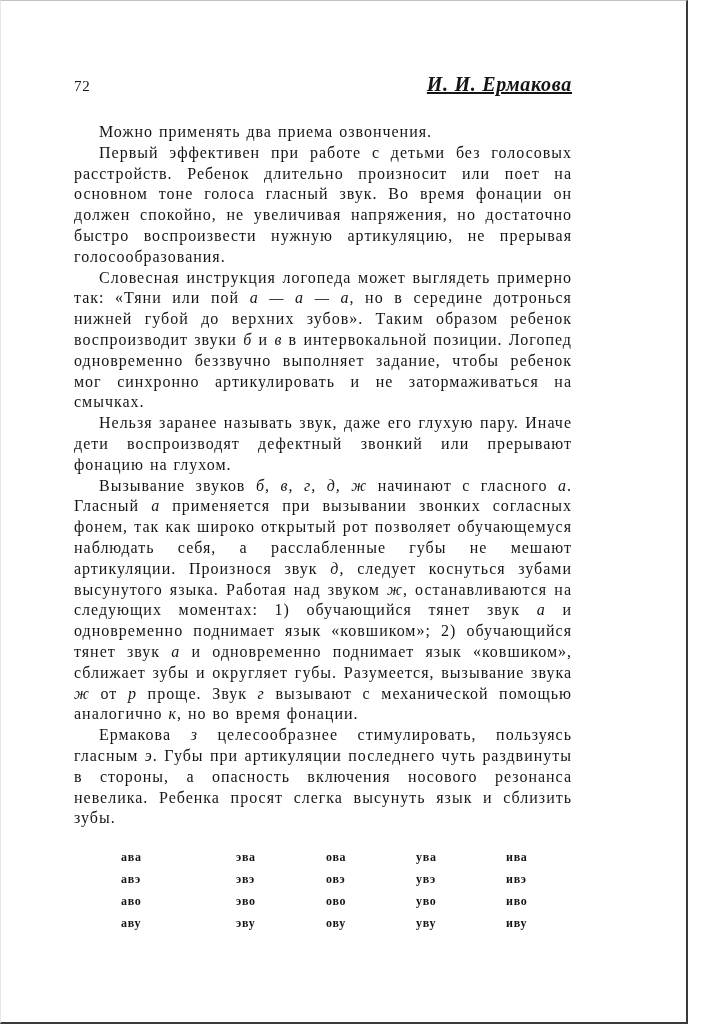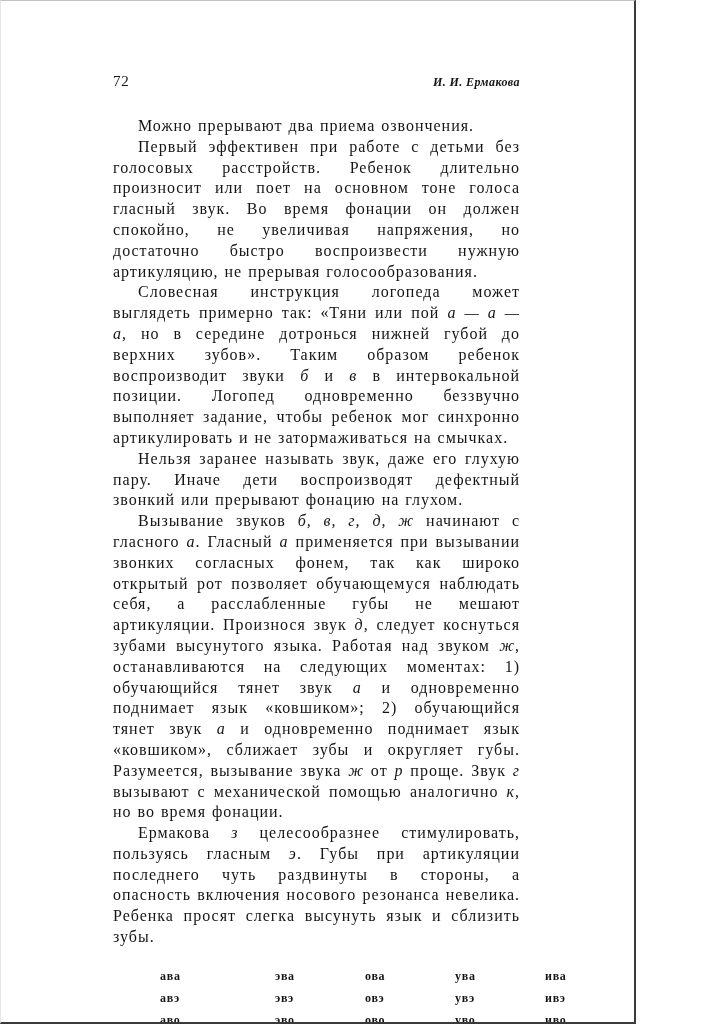--- a/index.html
+++ b/index.html
@@ -2,47 +2,48 @@
 <html lang="ru"><head>
 <meta charset="utf-8">
 <style>
   * { box-sizing: border-box; }
   html, body {
     margin: 0;
     padding: 0;
     background: #ffffff;
   }
   .page {
-    width: 636px;
+    width: 688px;
     height: 1024px;
     background: #ffffff;
     font-family: "Liberation Serif", "DejaVu Serif", serif;
     color: #151515;
     position: relative;
     border-top: 1px solid #c2c2c2;
     border-left: 1px solid #e6e6e6;
     border-right: 2px solid #3a3a3a;
     border-bottom: 2px solid #3a3a3a;
-    padding: 72px 114px 0 112px;
+    padding: 72px 114px 0 73px;
     overflow: hidden;
   }
   .page-header {
     display: flex;
     justify-content: space-between;
     align-items: baseline;
   }
   .page-number {
     font-size: 15px;
     letter-spacing: 0.05em;
   }
   .author {
-    font-size: 12px;
+    font-size: 20px;
     font-weight: bold;
     font-style: italic;
     letter-spacing: 0.035em;
+    text-decoration: underline;
   }
   .body-text {
     margin-top: 26px;
     font-size: 16px;
     line-height: 20.8px;
     text-align: justify;
     letter-spacing: 0.062em;
     word-spacing: 0.06em;
   }
   .body-text p {
@@ -67,21 +68,21 @@
 <body>
 
 <div class="page">
 
   <header class="page-header">
     <span class="page-number">72</span>
     <span class="author">И. И. Ермакова</span>
   </header>
 
   <main class="body-text" id="paragraphs">
-      <p><span>Можно прерывают два приема озвончения.</span></p>
+      <p><span>Можно применять два приема озвончения.</span></p>
       <p><span>Первый эффективен при работе с детьми без голосовых расстройств. Ребенок длительно произносит или поет на основном тоне голоса гласный звук. Во время фонации он должен спокойно, не увеличивая напряжения, но достаточно быстро воспроизвести нужную артикуляцию, не прерывая голосообразования.</span></p>
       <p><span>Словесная инструкция логопеда может выглядеть примерно так: «Тяни или пой </span><i>а — а — а</i><span>, но в середине дотронься нижней губой до верхних зубов». Таким образом ребенок воспроизводит звуки </span><i>б</i><span> и </span><i>в</i><span> в интервокальной позиции. Логопед одновременно беззвучно выполняет задание, чтобы ребенок мог синхронно артикулировать и не затормаживаться на смычках.</span></p>
       <p><span>Нельзя заранее называть звук, даже его глухую пару. Иначе дети воспроизводят дефектный звонкий или прерывают фонацию на глухом.</span></p>
       <p><span>Вызывание звуков </span><i>б, в, г, д, ж</i><span> начинают с гласного </span><i>а</i><span>. Гласный </span><i>а</i><span> применяется при вызывании звонких согласных фонем, так как широко открытый рот позволяет обучающемуся наблюдать себя, а расслабленные губы не мешают артикуляции. Произнося звук </span><i>д,</i><span> следует коснуться зубами высунутого языка. Работая над звуком </span><i>ж</i><span>, останавливаются на следующих моментах: 1) обучающийся тянет звук </span><i>а</i><span> и одновременно поднимает язык «ковшиком»; 2) обучающийся тянет звук </span><i>а</i><span> и одновременно поднимает язык «ковшиком», сближает зубы и округляет губы. Разумеется, вызывание звука </span><i>ж</i><span> от </span><i>р</i><span> проще. Звук </span><i>г</i><span> вызывают с механической помощью аналогично </span><i>к</i><span>, но во время фонации.</span></p>
       <p><span>Ермакова </span><i>з</i><span> целесообразнее стимулировать, пользуясь гласным </span><i>э</i><span>. Губы при артикуляции последнего чуть раздвинуты в стороны, а опасность включения носового резонанса невелика. Ребенка просят слегка высунуть язык и сблизить зубы.</span></p>
     </main>
 
   <section class="syllable-table" id="syllable-table">
       <div class="syll-row">
         <span class="syll-cell">ава</span>

